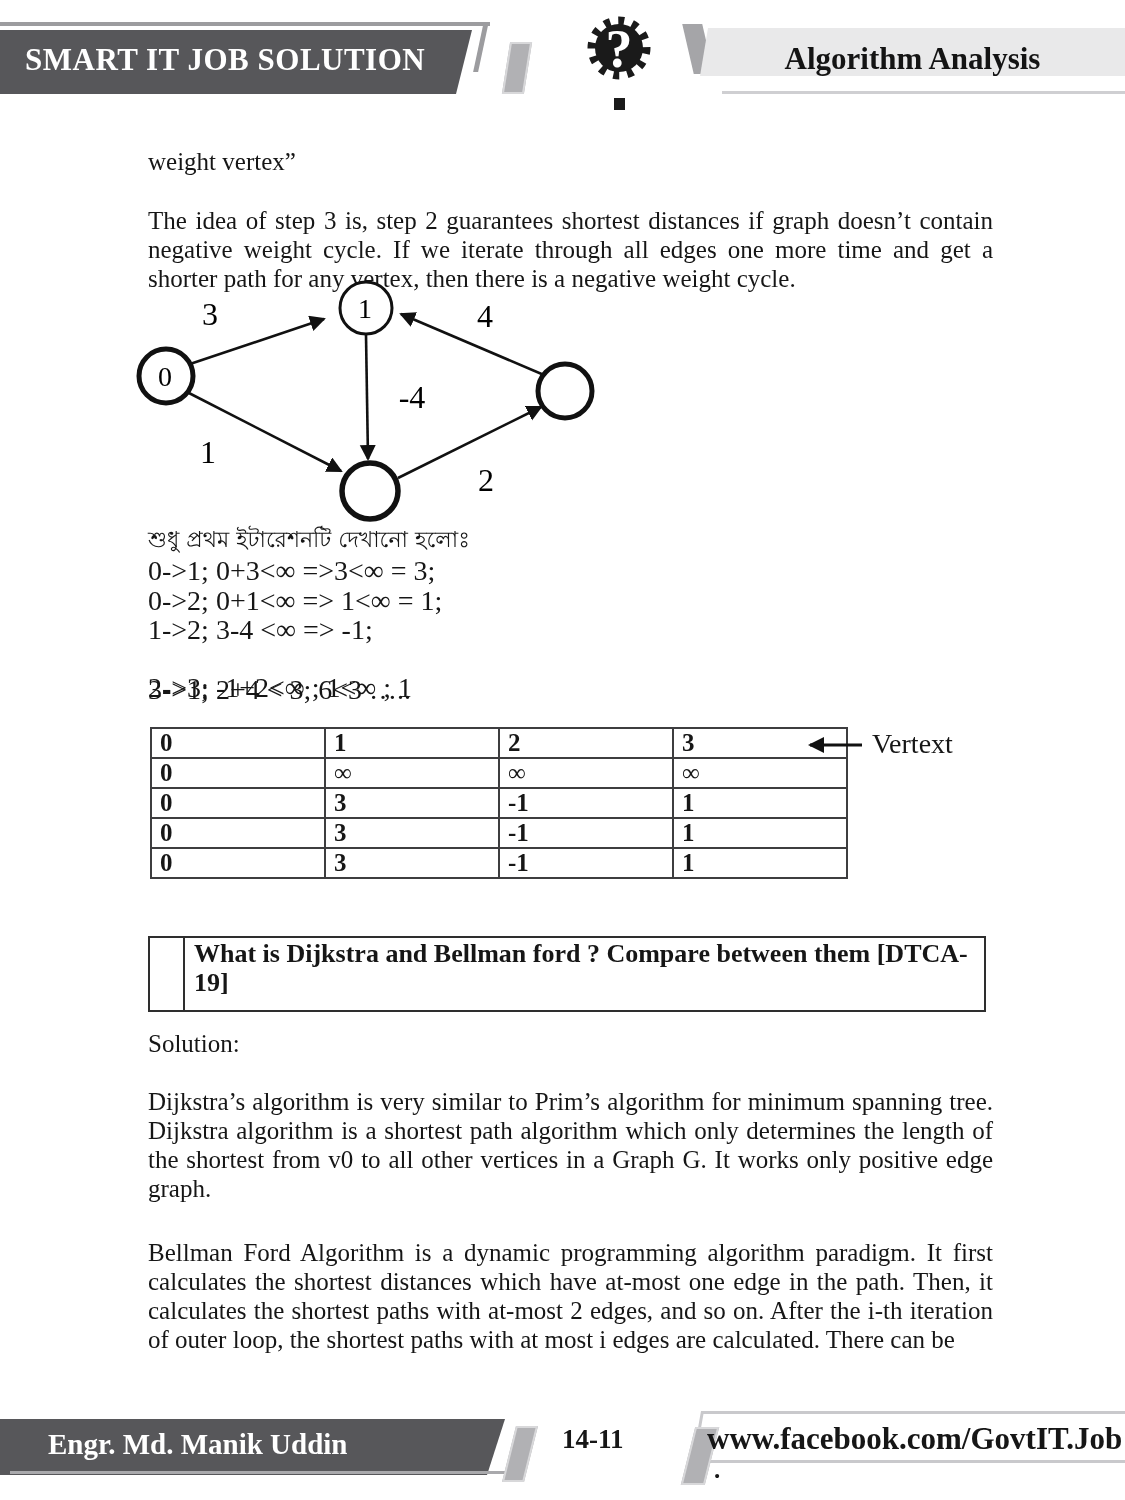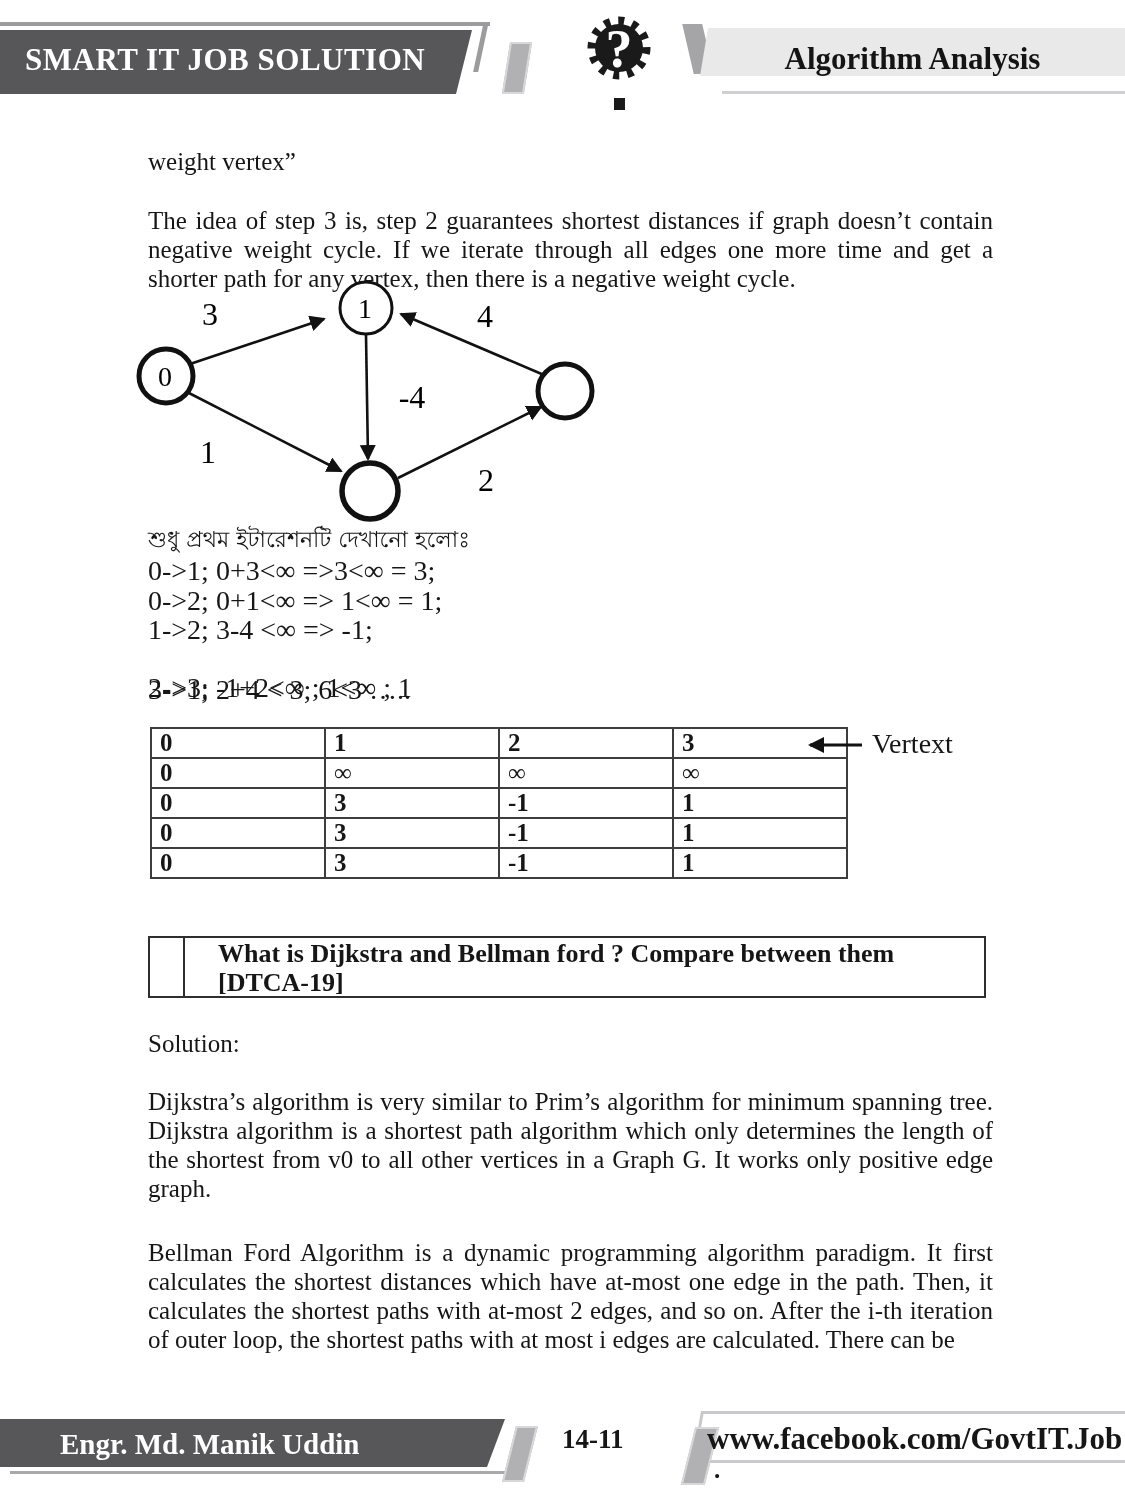--- a/index.html
+++ b/index.html
@@ -47,37 +47,37 @@
   .dtable td {
     width:164px; height:26px; border:2px solid #3d3d3f;
     font-size:25px; font-weight:bold; padding:0 0 0 8px; box-sizing:content-box;
   }
   .dtable td.normal { font-weight:normal; }
   .vertext-arrow { position:absolute; left:798px; top:731px; }
   .vertext-label { position:absolute; left:872px; top:728px; font-size:28px;text-align:right; }
 
   
   .qbox {
-    position:absolute; left:148px; top:936px; width:838px; height:62px;
-    border:2px solid #2e2e2e; display:flex; box-sizing:border-box;gap:24px;
+    position:absolute; left:148px; top:936px; width:838px; height:76px;
+    border:2px solid #2e2e2e; display:flex; box-sizing:border-box;
   }
   .qbox-num { width:33px; border-right:2px solid #2e2e2e; }
   .qbox-text { flex:1; padding:1px 6px 0 9px; font-weight:bold; font-size:26px; line-height:29px; }
 
   
   .sol-head { position:absolute; left:148px; top:1030px; font-size:25px; font-weight:normal; }
   .sol-p1 { top:1059px;margin-top:28px; }
   .sol-p2 { top:1198px;margin-top:40px; }
 
   
   .ftr-left {
-    position:absolute; left:0; top:1419px; width:505px; height:48px;
+    position:absolute; left:0; top:1419px; width:505px; height:56px;
     background:#57575a; clip-path:polygon(0 0,100% 0,calc(100% - 18px) 100%,0 100%);
     color:#ffffff; font-weight:bold; font-size:29px; line-height:50px;
-    padding-left:60px; box-sizing:border-box; white-space:nowrap;
+    padding-left:48px; box-sizing:border-box; white-space:nowrap;
   }
   .ftr-left-outline { position:absolute; left:10px; top:1471px; width:496px; height:3px; background:#a9a9ac; }
   .ftr-ribbon-left { left:509px; top:1426px; width:22px; height:56px; transform:skewX(-14deg); }
   .ftr-page { position:absolute; left:562px; top:1424px; font-size:27px; font-weight:bold; }
   .ftr-right {
     position:absolute; left:701px; top:1411px; width:440px; height:52px;
     background:#ffffff; border:3px solid #c9c9cc; box-sizing:border-box;
     transform:skewX(-10deg); transform-origin:top left;
   }
   .ftr-ribbon-right { left:688px; top:1427px; width:24px; height:58px; transform:skewX(-14deg); z-index:2; }

